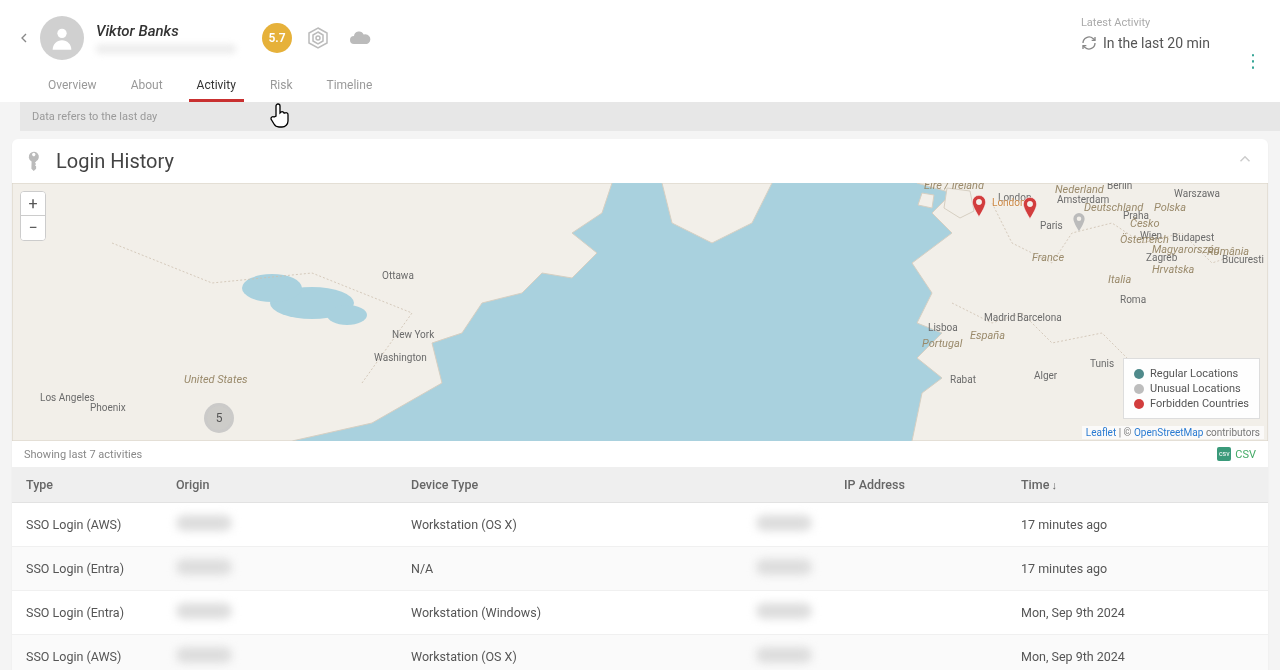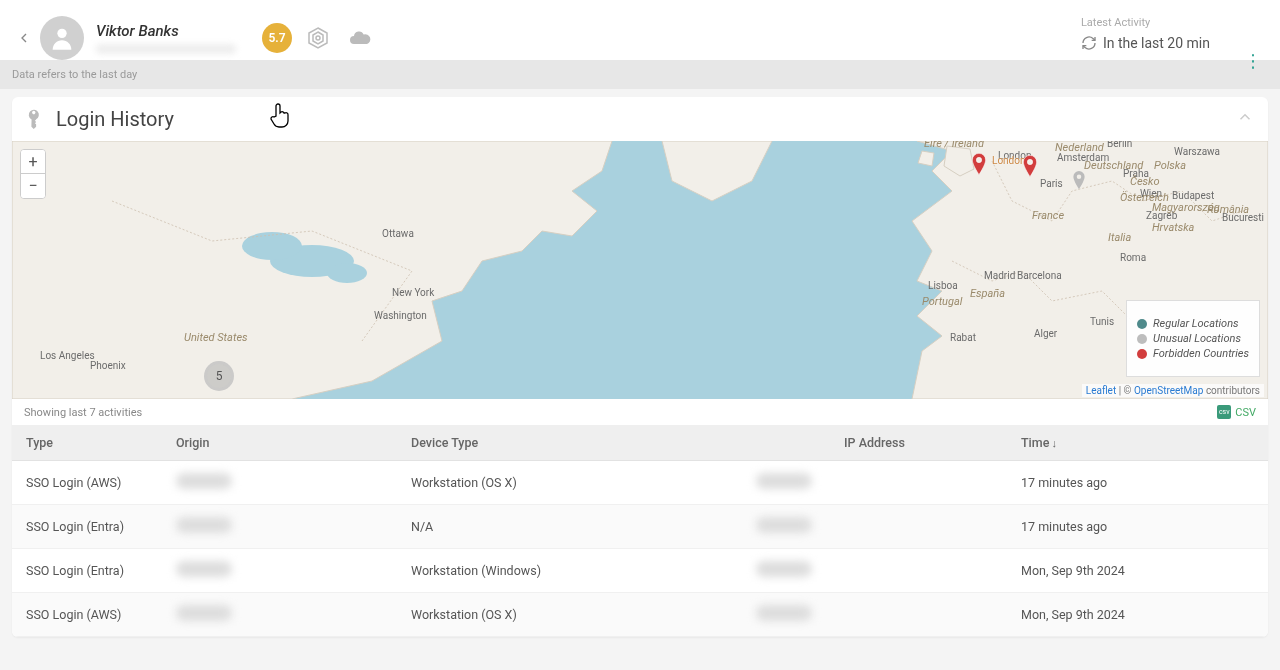--- a/index.html
+++ b/index.html
@@ -17,38 +17,38 @@
   .icon-bubble svg { width:24px; height:24px; }
   .latest { position:absolute; right:70px; top:16px; text-align:left;}
   .latest-label { font-size:11px; color:#aaa; margin-bottom:6px;}
   .latest-value { font-size:14px; color:#555; display:flex; align-items:center; gap:6px;}
   .kebab { position:absolute; right:18px; top:50px; color:#2aa090; font-size:18px; cursor:pointer; letter-spacing:0;}
   .tabs { display:flex; gap:34px; margin-top:18px; padding-left:36px;}
   .tab { font-size:12px; color:#999; padding-bottom:10px; cursor:pointer; position:relative;}
   .tab.active { color:#333;}
   .tab.active::after { content:""; position:absolute; left:-8px; right:-8px; bottom:0; height:3px; background:#c93030;}
   .cursor-hand { position:absolute; left:268px; top:102px; z-index:50; pointer-events:none;}
-  .subnote { background:#e7e7e7; padding:8px 12px; font-size:11px; color:#9a9a9a;}
+  .subnote { background:#e7e7e7; padding:8px 12px; font-size:11px; color:#9a9a9a;margin-left:20px;}
   .panel { margin:8px 12px 0 12px; background:#fff; border-radius:6px; overflow:hidden; box-shadow:0 1px 2px rgba(0,0,0,0.05);}
   .panel-head { display:flex; align-items:center; padding:10px 14px; }
   .panel-head .key-icon { color:#bbb; margin-right:10px; transform:rotate(-45deg);}
   .panel-title { font-size:20px; color:#444;}
   .panel-collapse { margin-left:auto; color:#ccc; cursor:pointer; font-size:16px;}
   .map-wrap { position:relative; height:258px; background:#cfe6e6; overflow:hidden;}
   .map-svg { position:absolute; inset:0;}
   .zoom-ctrl { position:absolute; left:8px; top:8px; background:#fff; border:1px solid #ccc; border-radius:4px; display:flex; flex-direction:column; overflow:hidden;}
   .zoom-ctrl button { width:24px; height:24px; background:#fff; border:none; border-bottom:1px solid #ccc; font-size:16px; color:#555; cursor:pointer; line-height:22px;}
   .zoom-ctrl button:last-child{border-bottom:none;}
   .map-label { position:absolute; font-size:10px; color:#777; text-shadow:0 0 2px #fff;}
   .pin { position:absolute; width:16px; height:22px; }
   .pin svg { width:16px; height:22px; fill:#d23d3d; stroke:#fff; stroke-width:0.8;}
   .cluster { position:absolute; width:30px; height:30px; border-radius:50%; background:rgba(180,180,180,0.6); border:3px solid rgba(200,200,200,0.5); color:#555; font-size:12px; display:flex; align-items:center; justify-content:center;}
   .grey-pin { position:absolute; width:14px; height:18px;}
   .grey-pin svg { width:14px; height:18px; fill:#bbb;}
-  .legend { position:absolute; right:8px; bottom:22px; background:rgba(255,255,255,0.92); border:1px solid #ddd; padding:14px 10px; font-size:11px; color:#555;font-style:italic;}
+  .legend { position:absolute; right:8px; bottom:22px; background:rgba(255,255,255,0.92); border:1px solid #ddd; padding:6px 10px; font-size:11px; color:#555;}
   .legend-row { display:flex; align-items:center; gap:6px; margin:2px 0;}
   .dot { width:10px; height:10px; border-radius:50%;}
   .attrib { position:absolute; right:4px; bottom:2px; font-size:10px; color:#777; background:rgba(255,255,255,0.7); padding:1px 4px;}
   .attrib a { color:#2a7bd2; text-decoration:none;}
   .table-info { display:flex; align-items:center; padding:6px 12px; font-size:11px; color:#888;}
   .csv { margin-left:auto; display:flex; align-items:center; gap:4px; color:#4a6; cursor:pointer; font-size:11px;}
   .csv-ico { width:14px; height:14px; background:#3a9a7a; color:#fff; font-size:7px; display:flex; align-items:center; justify-content:center; border-radius:2px;}
   table { width:100%; border-collapse:collapse; font-size:12.5px;}
   thead th { text-align:left; font-weight:500; color:#666; background:#efefef; padding:10px 14px; border-bottom:1px solid #e2e2e2;}
   tbody td { padding:12px 14px; border-bottom:1px solid #f0f0f0; color:#555;}
@@ -102,20 +102,27 @@
             <path d="M3 12a9 9 0 0115-6.7L21 8M21 12a9 9 0 01-15 6.7L3 16"></path>
             <polyline points="21 3 21 8 16 8"></polyline>
             <polyline points="3 21 3 16 8 16"></polyline>
           </svg>
         <span>In the last 20 min</span>
       </div>
     </div>
     <div class="kebab">⋮</div>
   </div>
 
+  <div class="tabs" id="tabs">
+      <div class="tab">Overview</div>
+      <div class="tab">About</div>
+      <div class="tab active">Activity</div>
+      <div class="tab">Risk</div>
+      <div class="tab">Timeline</div>
+    </div>
 </div>
 
 <div class="cursor-hand">
   <svg width="26" height="28" viewBox="0 0 26 28">
       <path d="M8 14V4a2 2 0 014 0v7l1-1a2 2 0 013 1l1-0a2 2 0 013 2v6a6 6 0 01-6 6h-3a6 6 0 01-5-3l-3-5a2 2 0 013-2z" fill="#fff" stroke="#000" stroke-width="1.3"></path>
     </svg>
 </div>
 
 <div class="subnote">Data refers to the last day</div>
 

